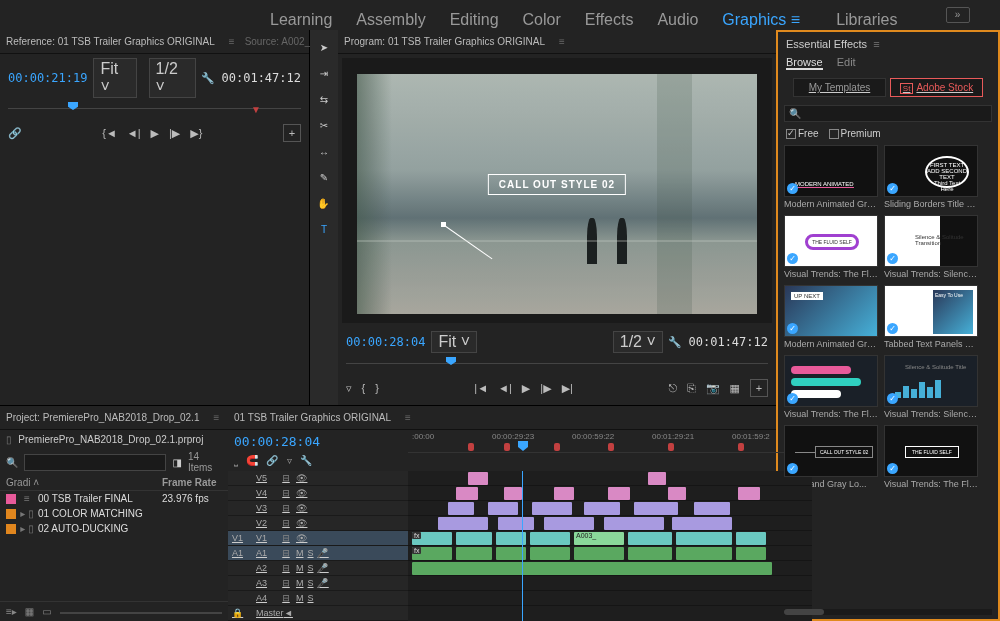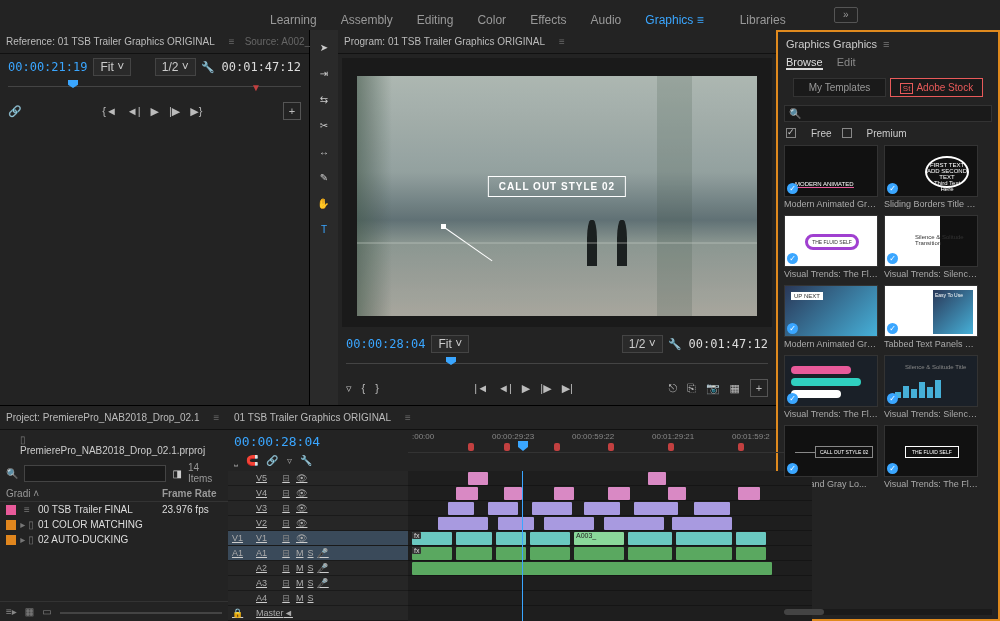--- a/index.html
+++ b/index.html
@@ -1,18 +1,18 @@
 <!DOCTYPE html>
 <html><head>
 <meta charset="utf-8">
 <style>
   * { box-sizing: border-box; margin: 0; padding: 0; font-family: "Segoe UI", Arial, sans-serif; }
   body { background:#1a1a1a; color:#ccc; width:1000px; height:621px; overflow:hidden; font-size:10px; }
   .workspace-tabs { height:30px; background:#232323; display:flex; align-items:center; padding-left:270px; gap:24px; }
-  .ws-tab { color:#999; cursor:pointer; font-size:12px;margin-top:9px; }
+  .ws-tab { color:#999; cursor:pointer; font-size:16px;margin-top:9px; }
   .ws-tab.active { color:#3aa6ff; }
   .ws-tab.active::after { content:""; display:inline-block; width:8px; height:8px; margin-left:4px; }
   .ws-overflow { margin-left:24px; width:24px; height:16px; border:1px solid #555; border-radius:2px; color:#999; text-align:center; line-height:14px; }
 
   .app-body { display:flex; height:591px; }
   .left-col { width:776px; display:flex; flex-direction:column; }
   .right-col { width:224px; border:2px solid #e08a1e; background:#232323; display:flex; flex-direction:column; }
 
   
   .monitors-row { display:flex; height:402px; }
@@ -48,38 +48,38 @@
   .s1 { left:230px; } .s2 { left:260px; }
   .callout-box { position:absolute; left:50%; top:42%; transform:translateX(-50%);
      border:1px solid #fff; padding:4px 10px; color:#fff; font-size:10px; letter-spacing:1px; font-weight:600;}
   .callout-line { position:absolute; left:86px; top:150px; width:60px; height:1px; background:#fff; transform:rotate(35deg); transform-origin:left;}
   .callout-dot { position:absolute; left:84px; top:148px; width:5px; height:5px; background:#fff;}
 
   .monitor-ctrls { padding:4px 8px;}
   .tc-row { display:flex; align-items:center; gap:6px; font-size:11px; margin-bottom:4px;}
   .tc-blue { color:#3aa6ff; font-family:monospace; font-size:12px;}
   .tc-white { color:#ddd; font-family:monospace; font-size:12px; margin-left:auto;}
-  .dd { background:#2a2a2a; border:1px solid #444; padding:1px 6px; color:#ccc; font-size:12px;}
+  .dd { background:#2a2a2a; border:1px solid #444; padding:1px 6px; color:#ccc; font-size:16px;}
   .wrench { color:#999; }
   .scrub { height:14px; position:relative; margin:4px 0;}
   .scrub .tick { position:absolute; top:6px; left:0; right:0; height:1px; background:#444;}
   .scrub .ph { position:absolute; top:0; width:10px; height:14px;}
   .scrub .ph::before { content:""; display:block; width:10px; height:8px; background:#3aa6ff; clip-path:polygon(0 0,100% 0,100% 60%,50% 100%,0 60%);}
   .transport { display:flex; align-items:center; justify-content:center; gap:10px; padding:4px 0; color:#bbb; font-size:11px;}
   .transport > span { cursor:pointer; }
   .transport .spacer { flex:1; }
   .plus-btn { width:18px; height:18px; border:1px solid #555; text-align:center; line-height:16px; color:#bbb;}
 
   
   .bottom-row { flex:1; display:flex; border-top:1px solid #000;}
   .project-panel { width:228px; background:#232323; display:flex; flex-direction:column; font-size:10px;}
   .timeline-panel { flex:1; background:#232323; display:flex; flex-direction:column;}
   .audio-meter { width:34px; background:#1e1e1e; padding:6px 2px;}
 
-  .proj-head { padding:4px 20px;}
+  .proj-head { padding:4px 6px;}
   .proj-search { display:flex; align-items:center; gap:6px; padding:2px 6px;}
   .proj-search input { flex:1; background:#1a1a1a; border:1px solid #444; color:#ccc; padding:2px 4px; font-size:10px;}
   .proj-search .count { color:#999;}
   .proj-cols { display:flex; padding:2px 6px; border-bottom:1px solid #333; color:#999;}
   .proj-cols .c1 { flex:1;} .proj-cols .c2 { width:60px;font-weight:bold;}
   .proj-row { display:flex; align-items:center; padding:2px 6px; gap:4px;}
   .swatch { width:10px; height:10px;}
   .sw-pink{background:#e85a9a;} .sw-orange{background:#e0861e;}
   .type-icon { color:#777; width:14px; text-align:center;}
   .proj-row .n { flex:1; color:#ddd; white-space:nowrap; overflow:hidden; text-overflow:ellipsis;}
@@ -113,27 +113,27 @@
   .clip { position:absolute; top:1px; height:13px; border-radius:1px; font-size:7px; color:#222; overflow:hidden; padding-left:2px;}
   .c-pink{background:#d989c4;} .c-purple{background:#a89ae0;} .c-green{background:#8ad89a;} .c-teal{background:#6ac8c0;}
   .alane .clip{ background:#5aa860; }
   .fx { position:absolute; left:1px; top:1px; font-size:7px; background:#333; color:#ddd; padding:0 2px; border-radius:1px; z-index:2;}
   .db { font-size:8px; color:#777; text-align:right; padding-right:2px;}
 
   
   .eg-head { padding:6px 8px; font-size:11px; color:#ccc; display:flex; align-items:center; gap:6px;}
   .eg-tabs { display:flex; gap:14px; padding:0 8px 4px; font-size:11px;}
   .eg-tab { color:#888;} .eg-tab.active{ color:#ddd; border-bottom:2px solid #ddd;}
-  .eg-sources { display:flex; padding:4px 15px; gap:4px;}
+  .eg-sources { display:flex; padding:4px 15px; gap:4px;text-decoration:underline;}
   .eg-src { flex:1; text-align:center; padding:3px 0; font-size:10px; border:1px solid #333; background:#1a1a1a; color:#999;}
   .eg-src.active { color:#e85a5a; border-color:#e85a5a;}
   .eg-src.active .st-icon{ color:#e85a5a; border:1px solid #e85a5a; padding:0 2px; font-size:8px; margin-right:3px;}
   .eg-search { margin:4px 6px; background:#1a1a1a; border:1px solid #333; padding:2px 4px; color:#888;}
   .eg-filters { display:flex; gap:10px; padding:2px 8px 6px; font-size:10px; color:#ccc;}
-  .eg-filters label{ display:flex; align-items:flex-start; gap:15px;}
+  .eg-filters label{ display:flex; align-items:center; gap:2px;}
   .chk { width:10px; height:10px; border:1px solid #888; display:inline-block; position:relative;}
   .chk.on::after { content:"✓"; position:absolute; left:0; top:-2px; font-size:9px; color:#ccc;}
 
   .eg-grid { flex:1; overflow:auto; padding:0 6px;}
   .eg-row { display:flex; gap:6px; margin-bottom:6px;}
   .eg-item { width:94px;}
   .eg-thumb { width:94px; height:52px; background:#111; position:relative; border:1px solid #333; overflow:hidden;}
   .eg-thumb .badge { position:absolute; left:2px; bottom:2px; width:11px; height:11px; border-radius:50%; background:#3aa6ff; color:#fff; font-size:8px; text-align:center; line-height:11px;}
   .eg-cap { font-size:9px; color:#aaa; margin-top:2px; white-space:nowrap; overflow:hidden; text-overflow:ellipsis;}
 
@@ -491,21 +491,21 @@
         <div class="db">-42</div>
         <div class="db">-48</div>
         <div class="db">-54</div>
         <div class="db">dB</div>
       </div>
     </div>
   </div>
 
   <div class="right-col">
     <div class="eg-head">
-      <span>Graphics Graphics</span>
+      <span>Essential Effects</span>
       <span style="color:#777">≡</span>
     </div>
     <div class="eg-tabs">
       <span class="eg-tab active">Browse</span>
       <span class="eg-tab">Edit</span>
     </div>
     <div class="eg-sources">
       <div class="eg-src">My Templates</div>
       <div class="eg-src active"><span class="st-icon">St</span><span>Adobe Stock</span></div>
     </div>

